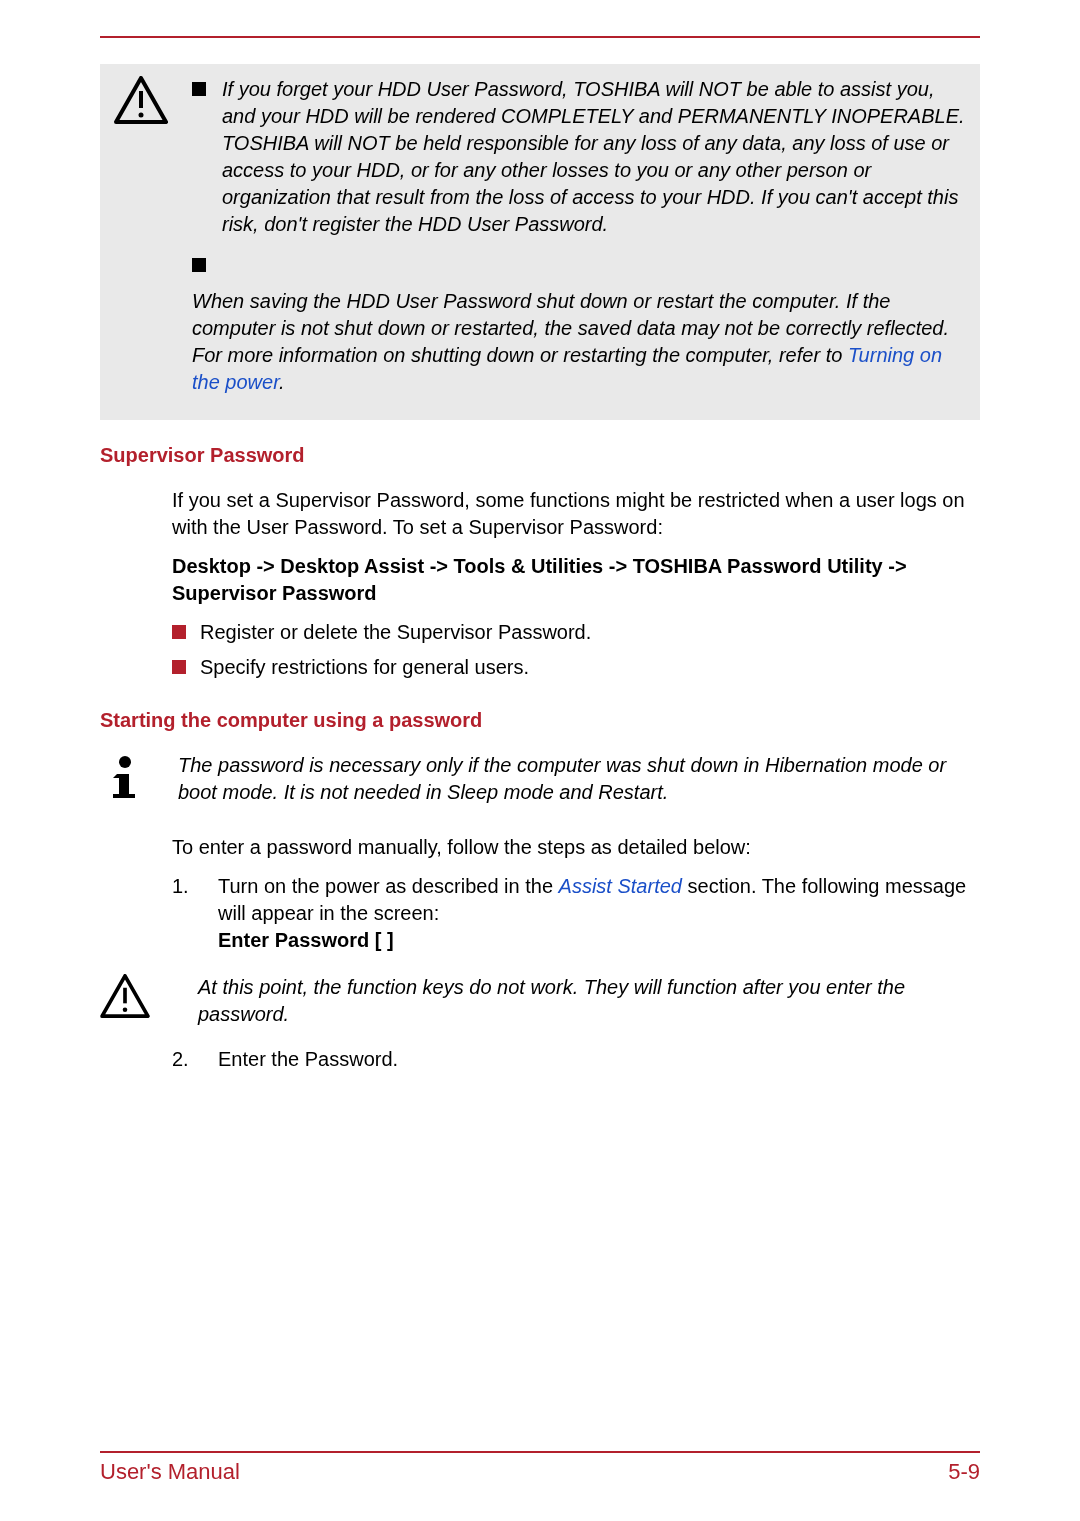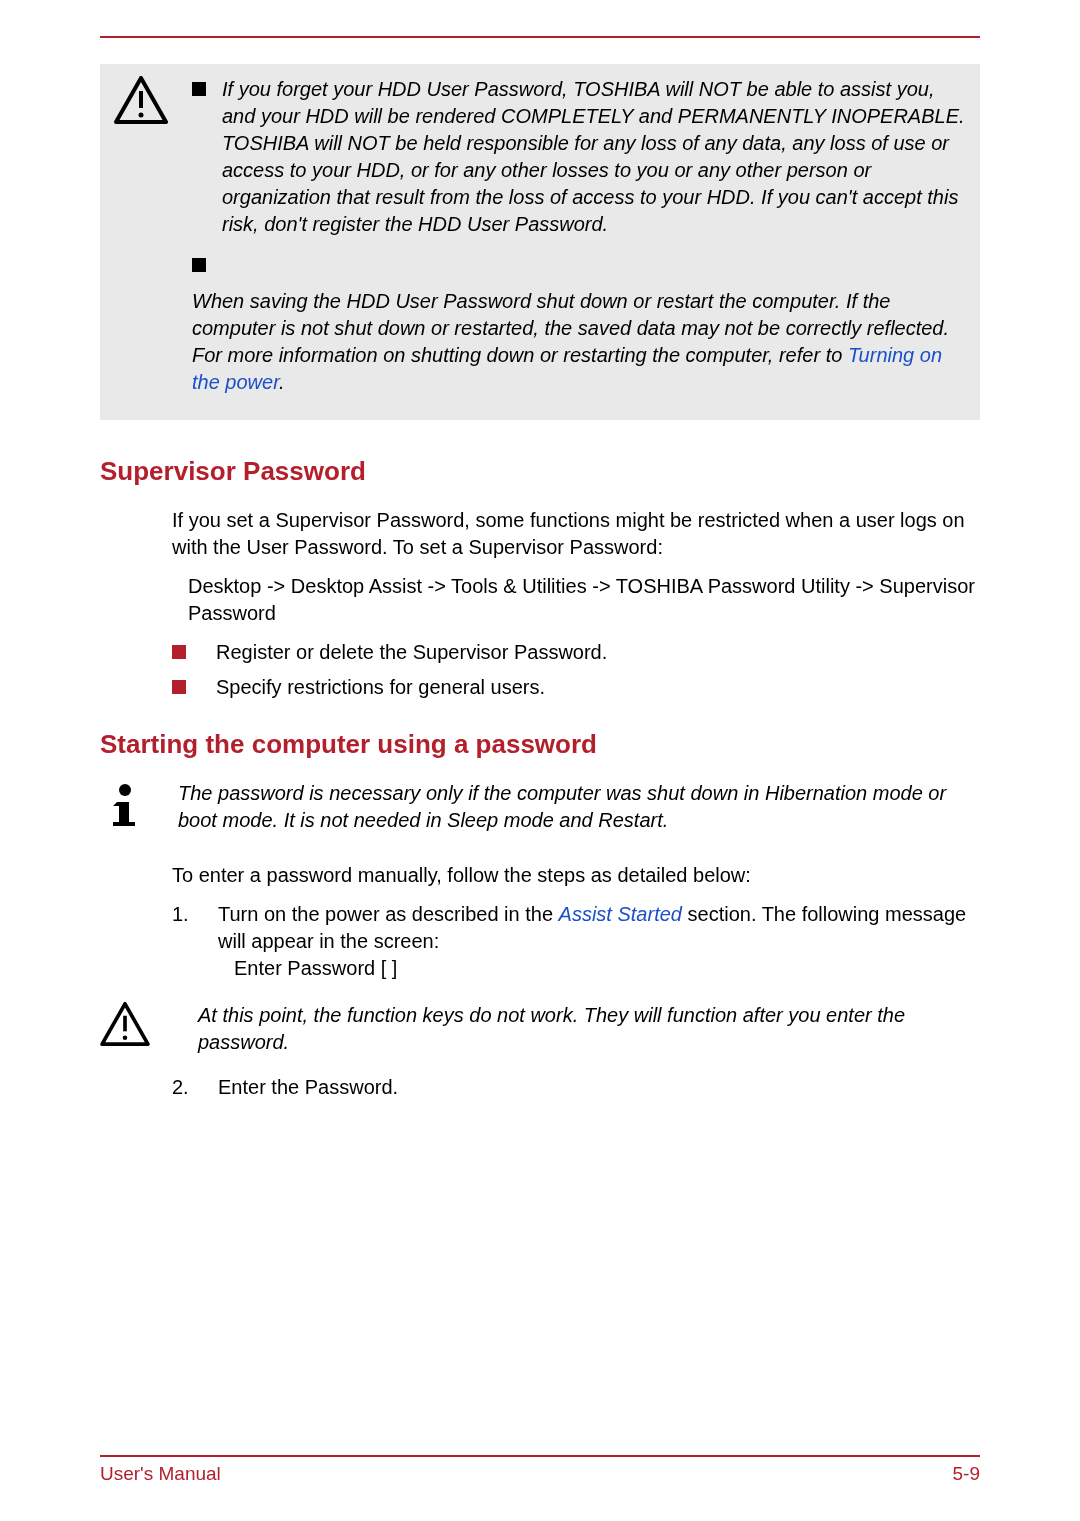--- a/index.html
+++ b/index.html
@@ -17,21 +17,21 @@
   }
   .top-rule {
     border-top: 2px solid #b3202c;
     margin-bottom: 26px;
   }
   .note-box {
     background: #e9e9e9;
     padding: 12px 14px 24px 14px;
     display: flex;
     gap: 20px;
-    margin-bottom: 36px;
+    margin-bottom: 24px;
   }
   .note-icon-col {
     width: 58px;
     flex: 0 0 58px;
   }
   .note-content {
     flex: 1;
   }
   .note-item {
     display: flex;
@@ -55,35 +55,35 @@
     line-height: 1.35;
     flex: 1;
   }
   .note-text .link {
     color: #1a4fc8;
     font-style: italic;
   }
   .heading {
     color: #b3202c;
     font-weight: bold;
-    font-size: 26px;
+    font-size: 20px;
     margin: 16px 0 20px 0;
   }
   .body-block {
     padding-left: 72px;
     margin-bottom: 10px;
   }
   .para {
     line-height: 1.35;
     margin-bottom: 12px;
   }
-  .bold { font-weight: normal; margin-left: 16px; }
+  .bold { font-weight: bold; }
   .ul-item {
     display: flex;
-    gap: 30px;
+    gap: 14px;
     margin-bottom: 8px;
   }
   .ul-item .sq { flex: 0 0 14px; margin-top: 6px; }
   .ul-item .txt { flex: 1; line-height: 1.35; }
   .info-row {
     display: flex;
     gap: 20px;
     margin-bottom: 28px;
     background: transparent;
   }
@@ -107,21 +107,21 @@
   .footer {
     position: absolute;
     bottom: 36px;
     left: 100px;
     right: 100px;
     border-top: 2px solid #b3202c;
     padding-top: 6px;
     display: flex;
     justify-content: space-between;
     color: #b3202c;
-    font-size: 19px;
+    font-size: 22px;
   }
   svg { display: block; }
 </style>
 </head>
 <body>
 
 <div class="page">
   <div class="top-rule"></div>
 
   <div class="note-box">

